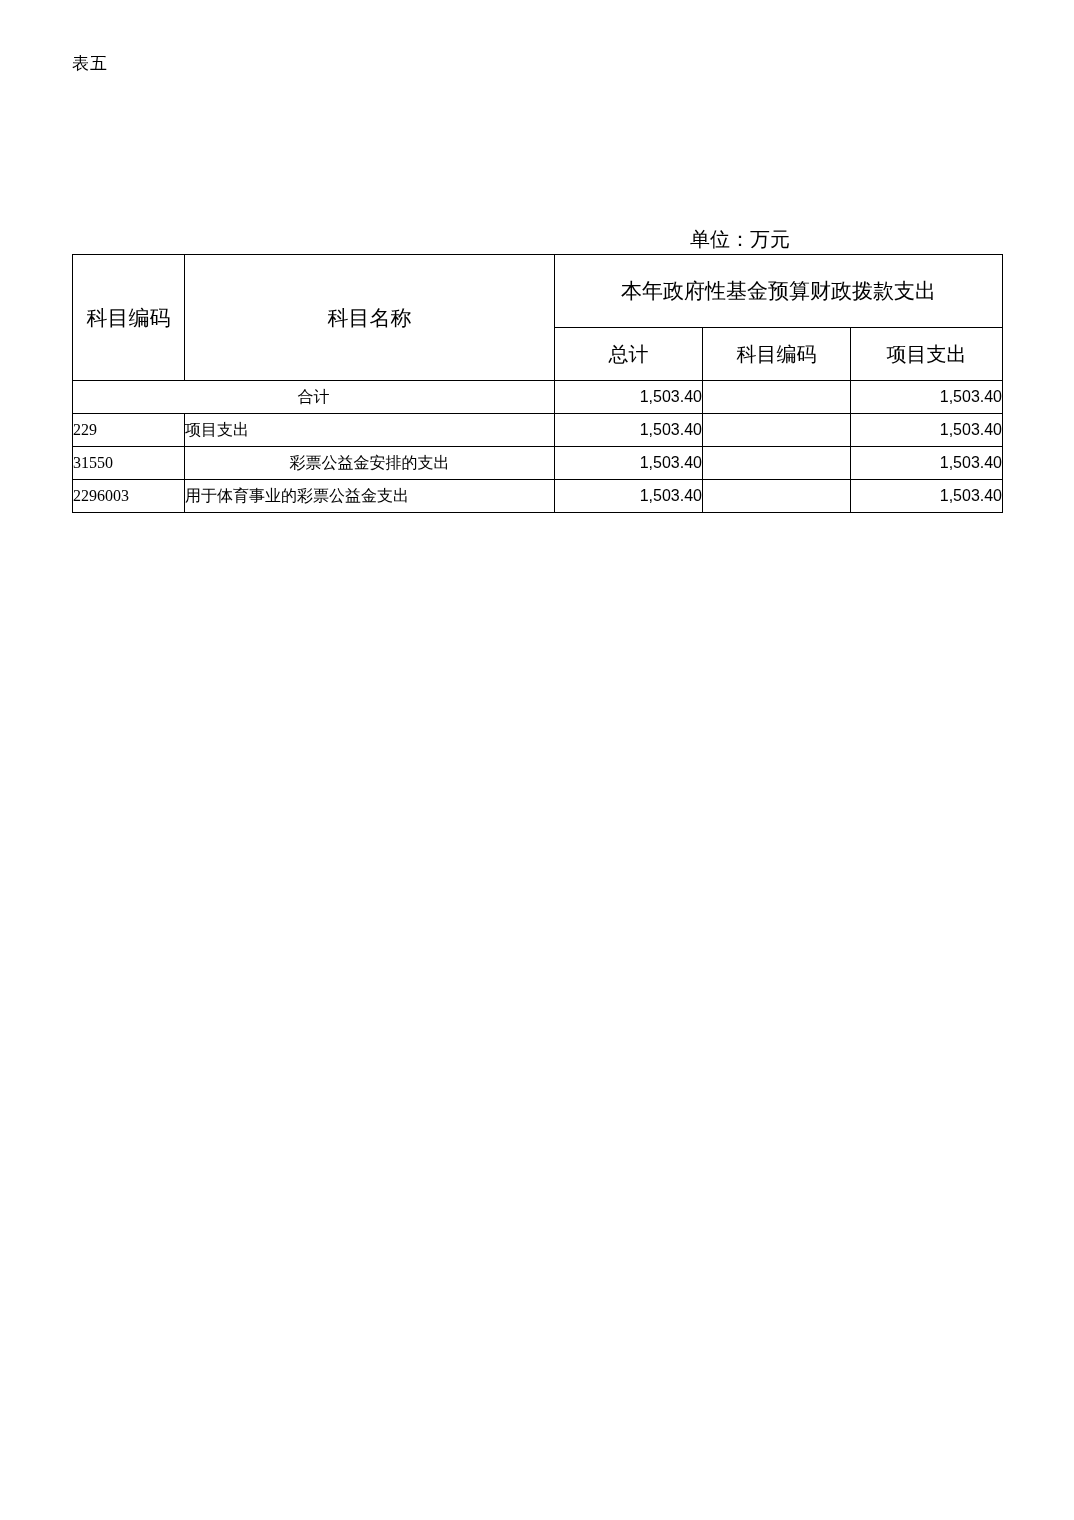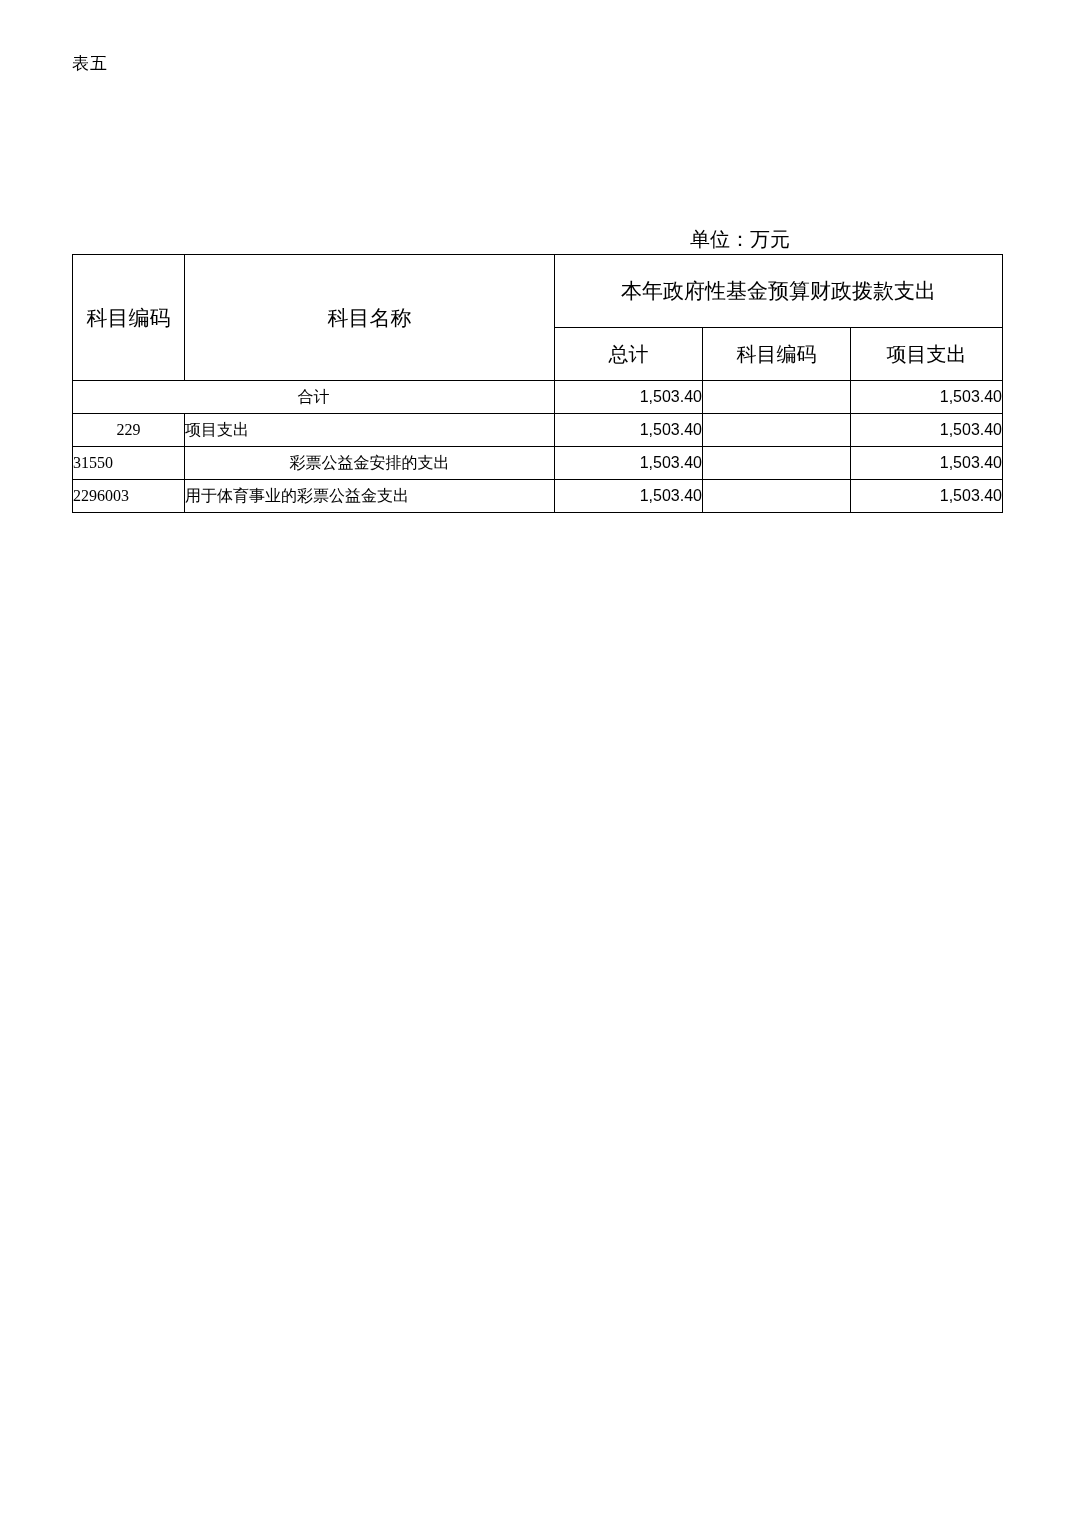--- a/index.html
+++ b/index.html
@@ -78,21 +78,21 @@
     font-size: 21px;
   }
   .col-code   { width: 112px; }
   .col-name   { width: 370px; }
   .col-total  { width: 148px; }
   .col-basic  { width: 148px; }
   .col-proj   { width: 152px; }
 
   tr.body-row td { height: 32px; font-size: 16px; }
   .cell-code-indent0 {
-    text-align: center;
+    text-align: left;
     padding-left: 4px;
     font-family: "Liberation Serif", "DejaVu Serif", serif;
   }
   .cell-code-indent1 {
     text-align: left;
     padding-left: 20px;
     font-family: "Liberation Serif", "DejaVu Serif", serif;
   }
   .cell-code-indent2 {
     text-align: left;

